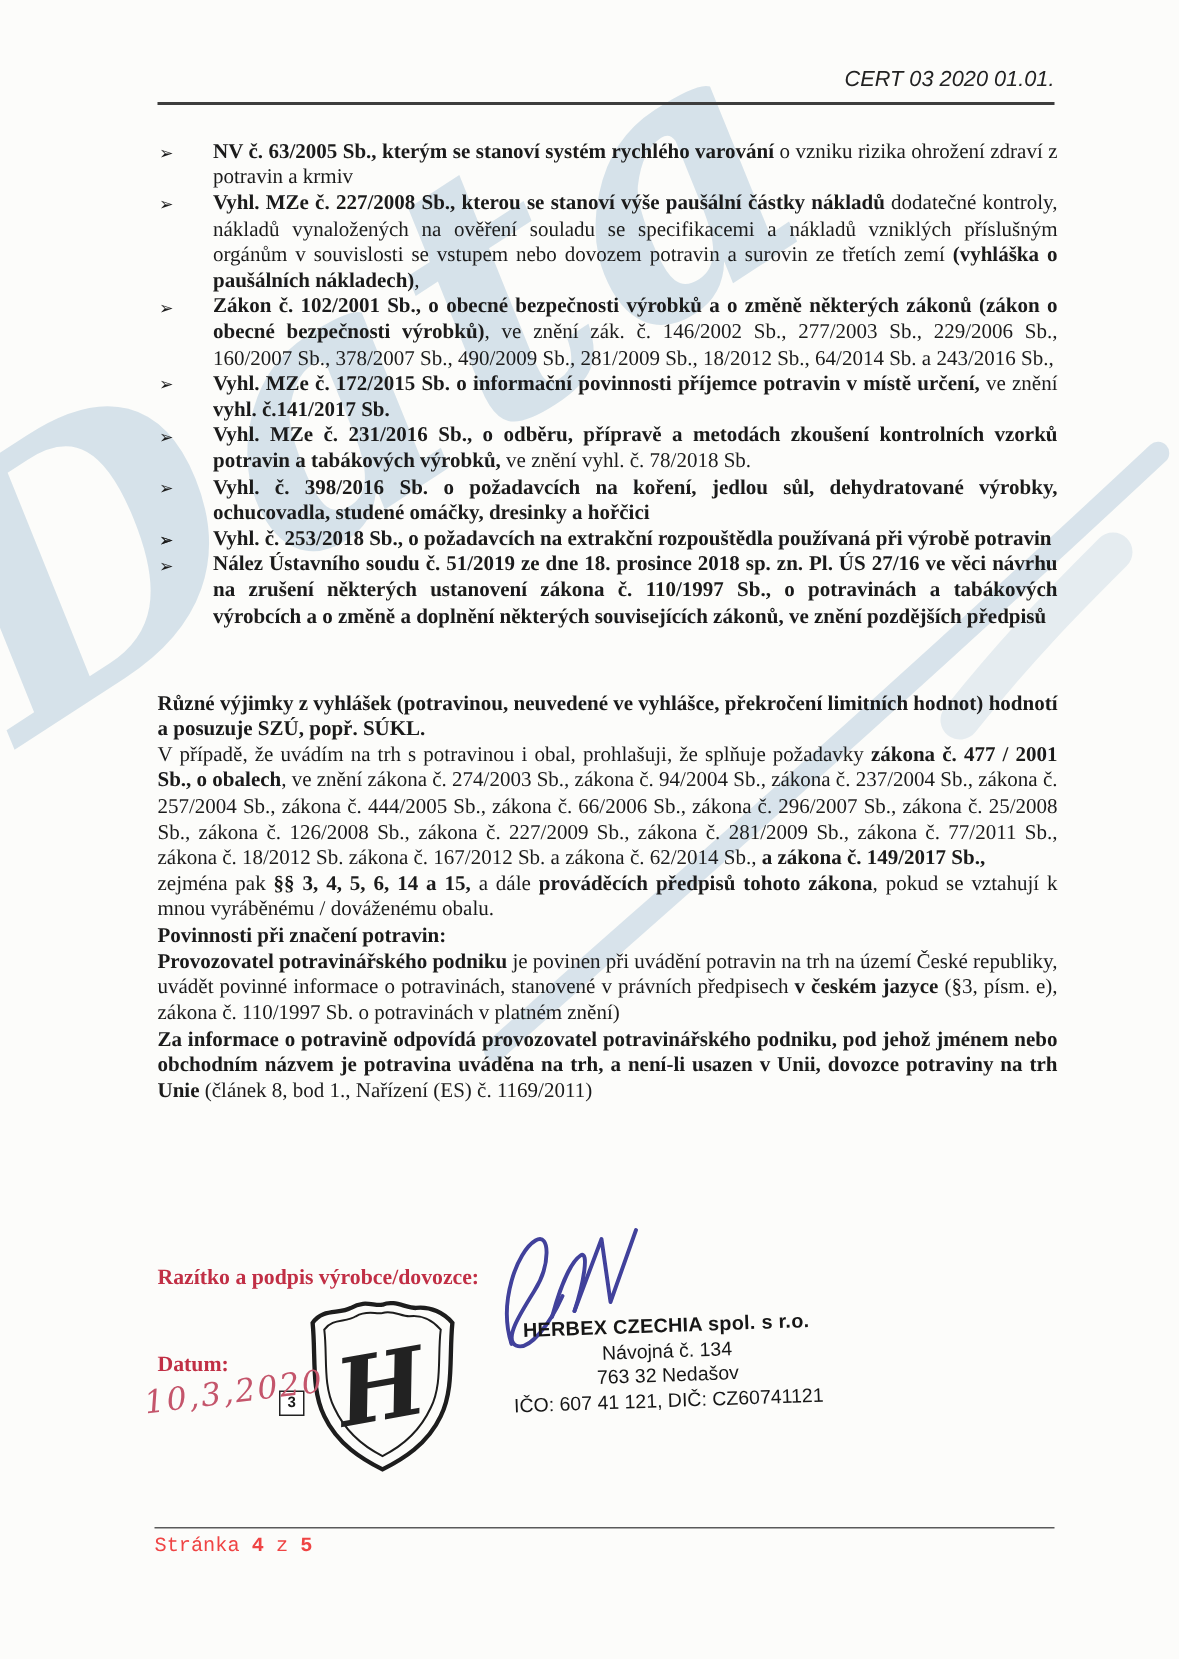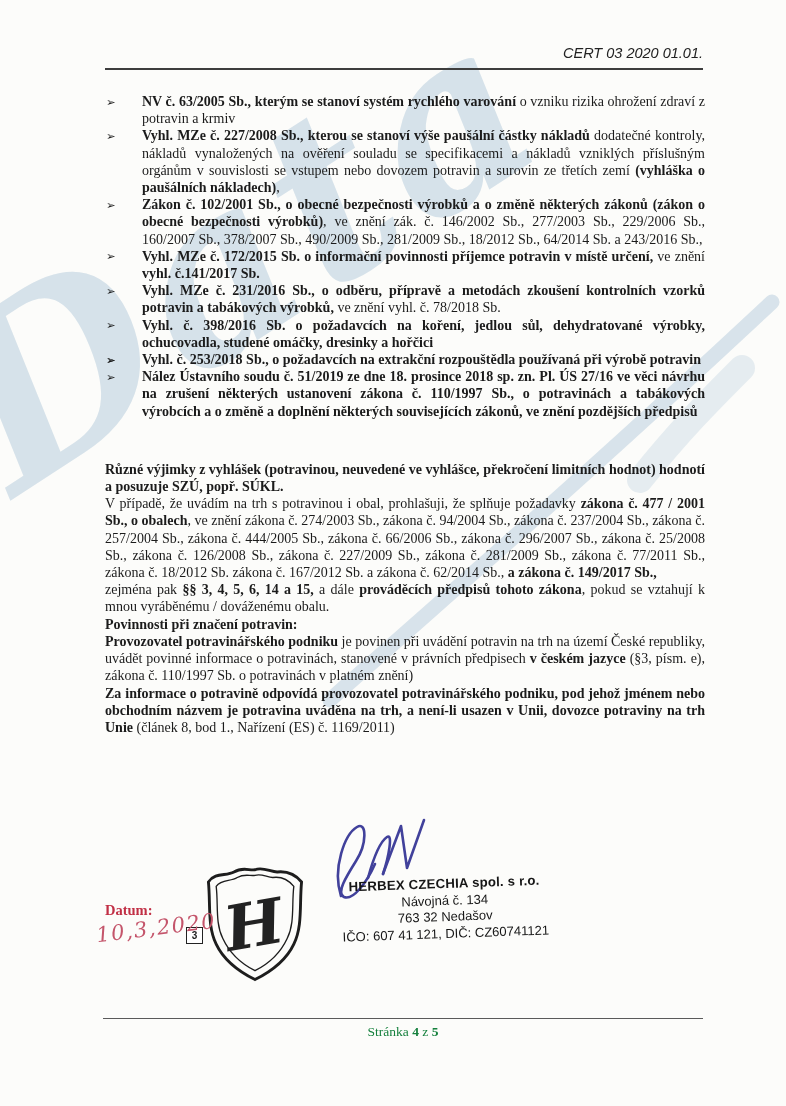--- a/index.html
+++ b/index.html
@@ -58,22 +58,22 @@
   }
   .date-label{position:absolute; left:0; top:64px;}
   .date-hand{
     position:absolute; left:-9px; top:82px; transform:rotate(-7deg);
     font-family:"DejaVu Serif", serif; font-style:italic;
     font-size:21px; letter-spacing:1.5px; color:#c4556b;
   }
   
   .footer-rule{position:absolute; left:103px; top:1018px; width:600px; height:1.3px; background:#5a5a5a; z-index:2;}
   .footer{
-    position:absolute; left:103px; top:1023px; width:600px; text-align:center;
-    font-family:Liberation Serif, serif; font-size:13.5px; color:#15803d; z-index:2;
+    position:absolute; left:103px; top:1023px; width:600px; text-align:left;
+    font-family:Liberation Mono, monospace; font-size:13.5px; color:#ef4444; z-index:2;
   }
 </style>
 </head>
 <body>
 
 <div class="page">
 
   <div class="watermark">
     <svg class="watermark-svg" viewBox="0 0 786 1106" width="786" height="1106">
       <path d="M 330 700 C 430 610 560 500 772 302" stroke="rgba(148,180,206,0.34)" stroke-width="15" fill="none" stroke-linecap="round"></path>
@@ -141,20 +141,21 @@
 
     <p class="para">
       <span class="b">Provozovatel potravinářského podniku </span><span>je povinen při uvádění potravin na trh na území České republiky, uvádět povinné informace o potravinách, stanovené v právních předpisech </span><span class="b">v českém jazyce </span><span>(§3, písm. e), zákona č. 110/1997 Sb. o potravinách v platném znění)</span>
     </p>
     <p class="para">
       <span class="b">Za informace o potravině odpovídá provozovatel potravinářského podniku, pod jehož jménem nebo obchodním názvem je potravina uváděna na trh, a není-li usazen v Unii, dovozce potraviny na trh Unie </span><span>(článek 8, bod 1., Nařízení (ES) č. 1169/2011)</span>
     </p>
   </div>
 
   <div class="sig-area">
+    <div class="red-label sig-label">Razítko a podpis výrobce/dovozce:</div>
 
     <svg class="signature-svg" viewBox="0 0 118 102">
       <g stroke="#41419b" stroke-width="2.6" fill="none" stroke-linecap="round" stroke-linejoin="round">
         <path d="M20,82 C11,54 24,20 36,13 C46,7 46,30 35,47 C25,63 15,79 23,83 C32,87 46,68 54,50"></path>
         <path d="M47,64 C53,42 60,27 66,23 C72,19 68,42 62,60"></path>
         <path d="M62,60 L80,12 L86,54 L103,6"></path>
       </g>
     </svg>
 
     <svg class="shield-svg" viewBox="0 0 100 110">

